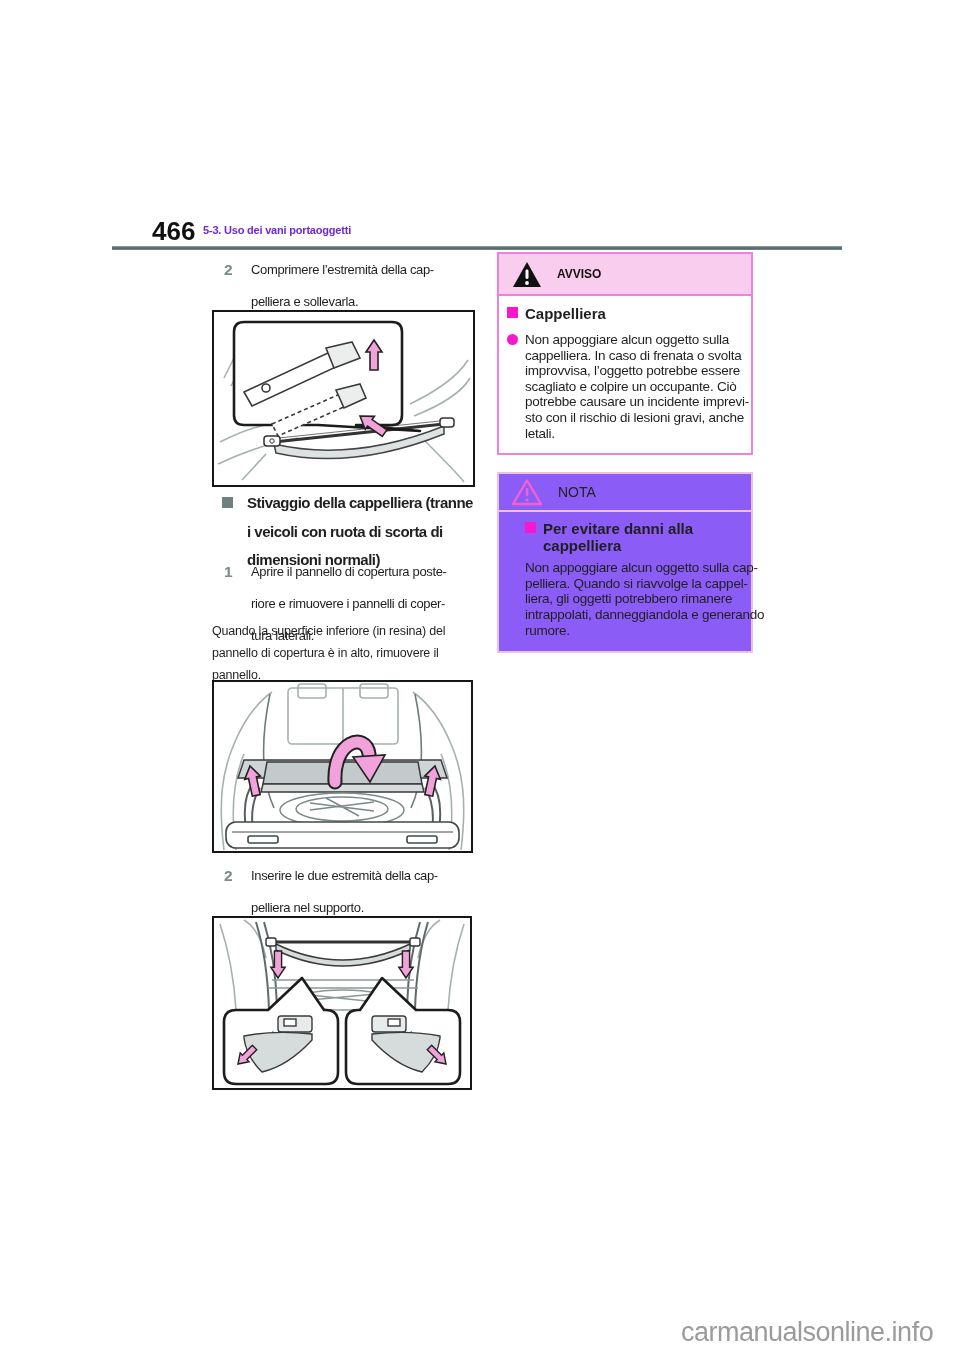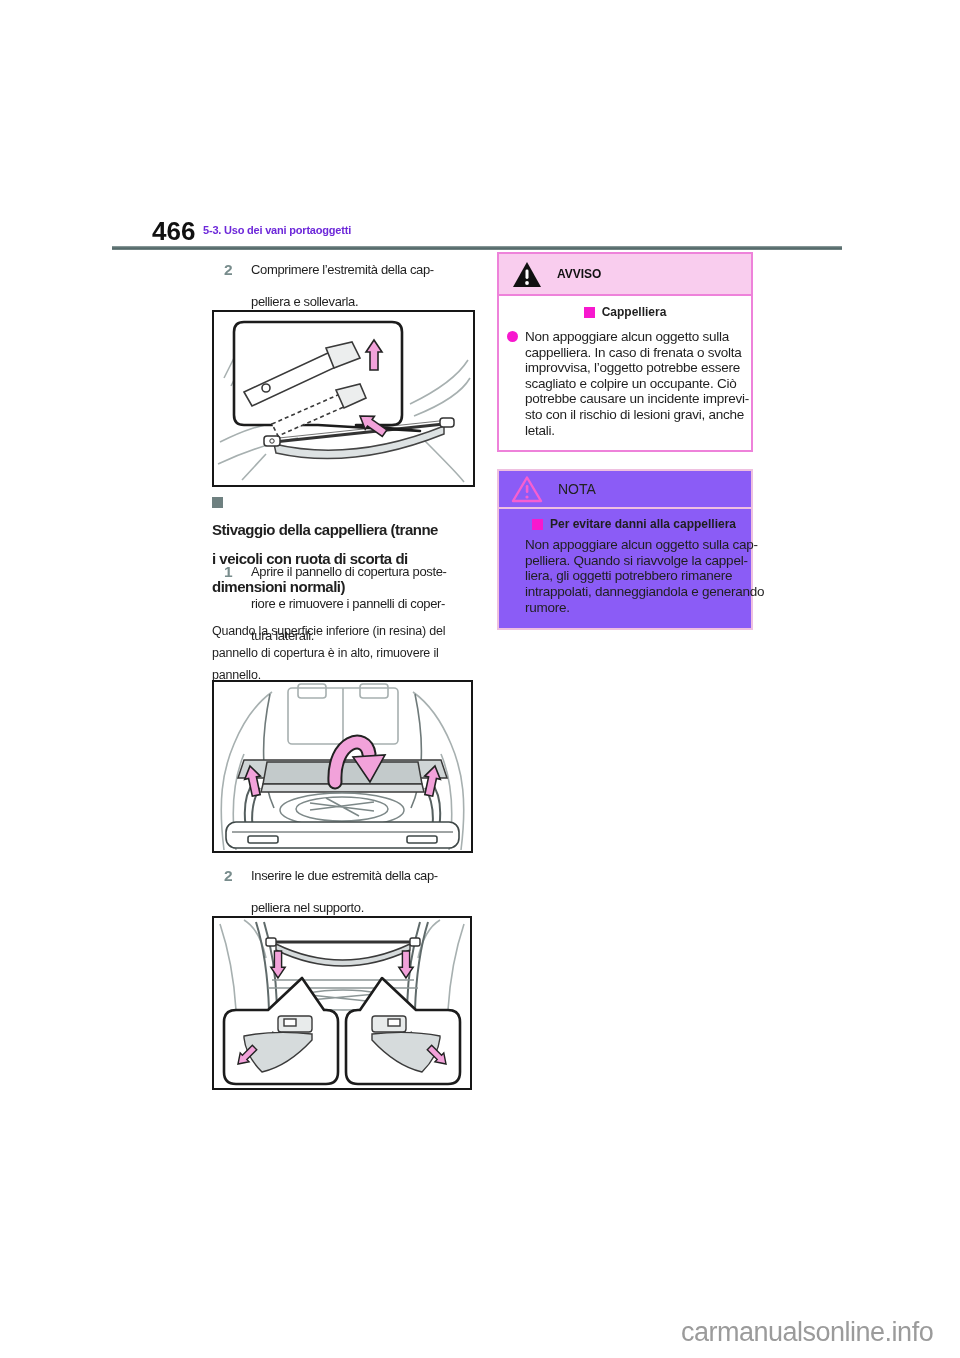--- a/index.html
+++ b/index.html
@@ -17,31 +17,31 @@
   .step .num{color:#788c8c;font-weight:bold;font-size:15.5px;width:17px;flex:none;line-height:32px;}
   .step .txt{font-size:13px;line-height:32px;white-space:pre;letter-spacing:-0.35px;}
   #step-2a{top:2px;left:14px;}
   #step-1{top:304px;left:14px;}
   #step-2b{top:608px;left:14px;}
   .figure{position:absolute;left:2px;background:#fff;border:2px solid #161616;}
   #fig1{top:58px;width:259px;height:173px;}
   #fig2{top:428px;width:257px;height:169px;}
   #fig3{top:664px;width:256px;height:170px;}
   .figure svg{display:block;width:100%;height:100%;}
-  .section-heading{position:absolute;top:237px;left:2px;display:flex;gap:8px;width:274px;flex-direction:column;}
+  .section-heading{position:absolute;top:237px;left:12px;display:flex;gap:14px;width:274px;}
   .graysq{width:11px;height:11px;background:#6e8080;margin-top:8px;flex:none;}
   .section-heading .txt{font-size:15px;font-weight:bold;line-height:28.5px;white-space:pre;letter-spacing:-0.5px;}
   .fineprint{position:absolute;top:368px;left:2px;font-size:12.5px;line-height:22px;white-space:pre;letter-spacing:-0.2px;}
   
   .warning-box{border:2px solid #ee82da;background:#fff;}
   .warning-header{background:#f9cdee;height:40px;display:flex;align-items:center;gap:15px;
     padding-left:13px;border-bottom:2px solid #ee82da;}
   .warning-label{font-size:12px;font-weight:bold;color:#111;}
   .warning-body{padding:9px 8px 12px 8px;}
-  .w-heading{display:flex;gap:7px;align-items:flex-start;font-size:12px;font-weight:bold;justify-content:center;}
+  .w-heading{display:flex;gap:7px;align-items:flex-start;font-size:15px;font-weight:bold;}
   .magsq{width:11px;height:11px;background:#f718ce;flex:none;margin-top:2px;}
   .w-bullet{display:flex;gap:7px;margin-top:10px;}
   .w-bullet .dot{width:11px;height:11px;border-radius:50%;background:#f718ce;flex:none;margin-top:2px;}
   .w-bullet p, .note-text{margin:0;font-size:13.5px;line-height:15.6px;white-space:pre;letter-spacing:-0.25px;}
   
   .note-box{margin-top:17px;border:2px solid #efc0e0;background:#8b5cf6;}
   .note-header{height:36px;display:flex;align-items:center;gap:15px;padding-left:12px;
     border-bottom:2px solid #efc0e0;}
   .note-label{font-size:14px;color:#222;}
   .note-body{padding:8px 8px 13px 14px;margin-left:12px;}

